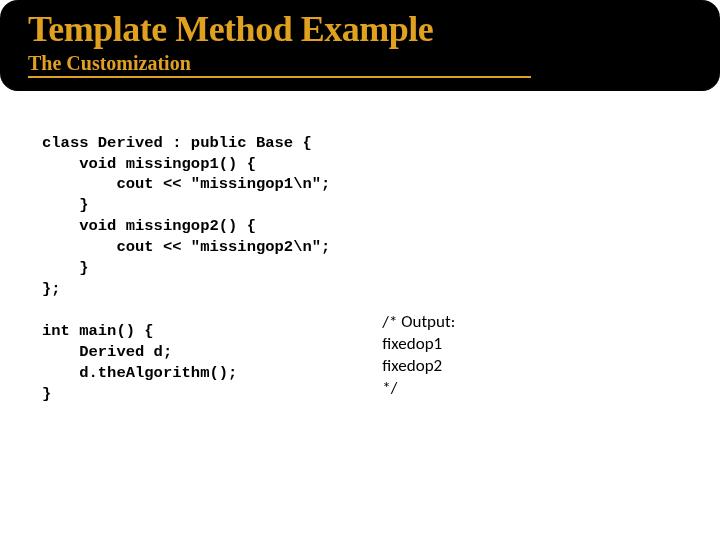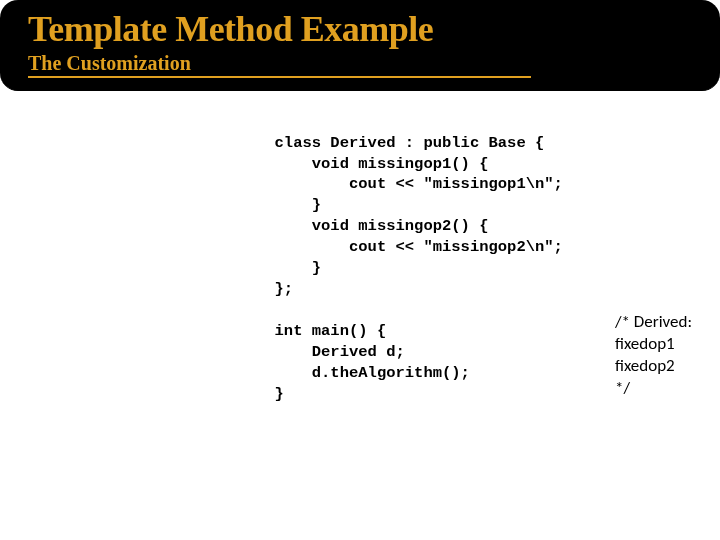--- a/index.html
+++ b/index.html
@@ -27,21 +27,20 @@
     font-size: 20px;
     margin-top: 2px;
     border-bottom: 2px solid #e0a020;
     display: inline-block;
     padding-bottom: 1px;
     padding-right: 340px;
   }
   .content {
     display: flex;
     padding: 42px 28px 0 42px;
-    justify-content: flex-end;
   }
   .code-block {
     font-family: 'Courier New', Courier, monospace;
     font-weight: bold;
     font-size: 15.5px;
     line-height: 1.35;
     white-space: pre;
     color: #000;
     flex: 0 0 auto;
   }
@@ -70,18 +69,18 @@
     void missingop2() {
         cout &lt;&lt; "missingop2\n";
     }
 };
 
 int main() {
     Derived d;
     d.theAlgorithm();
 }</div>
   <div class="output-block">
-    <div>/* Derived:</div>
+    <div>/* Output:</div>
     <div>fixedop1</div>
     <div>fixedop2</div>
     <div>*/</div>
   </div>
 </div>
 
 </body></html>

